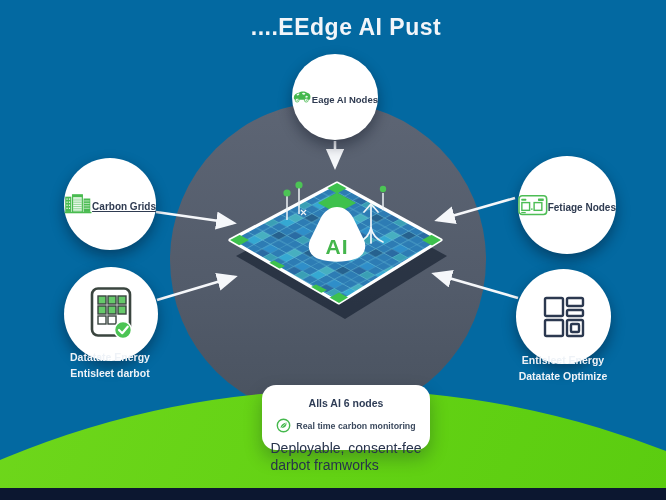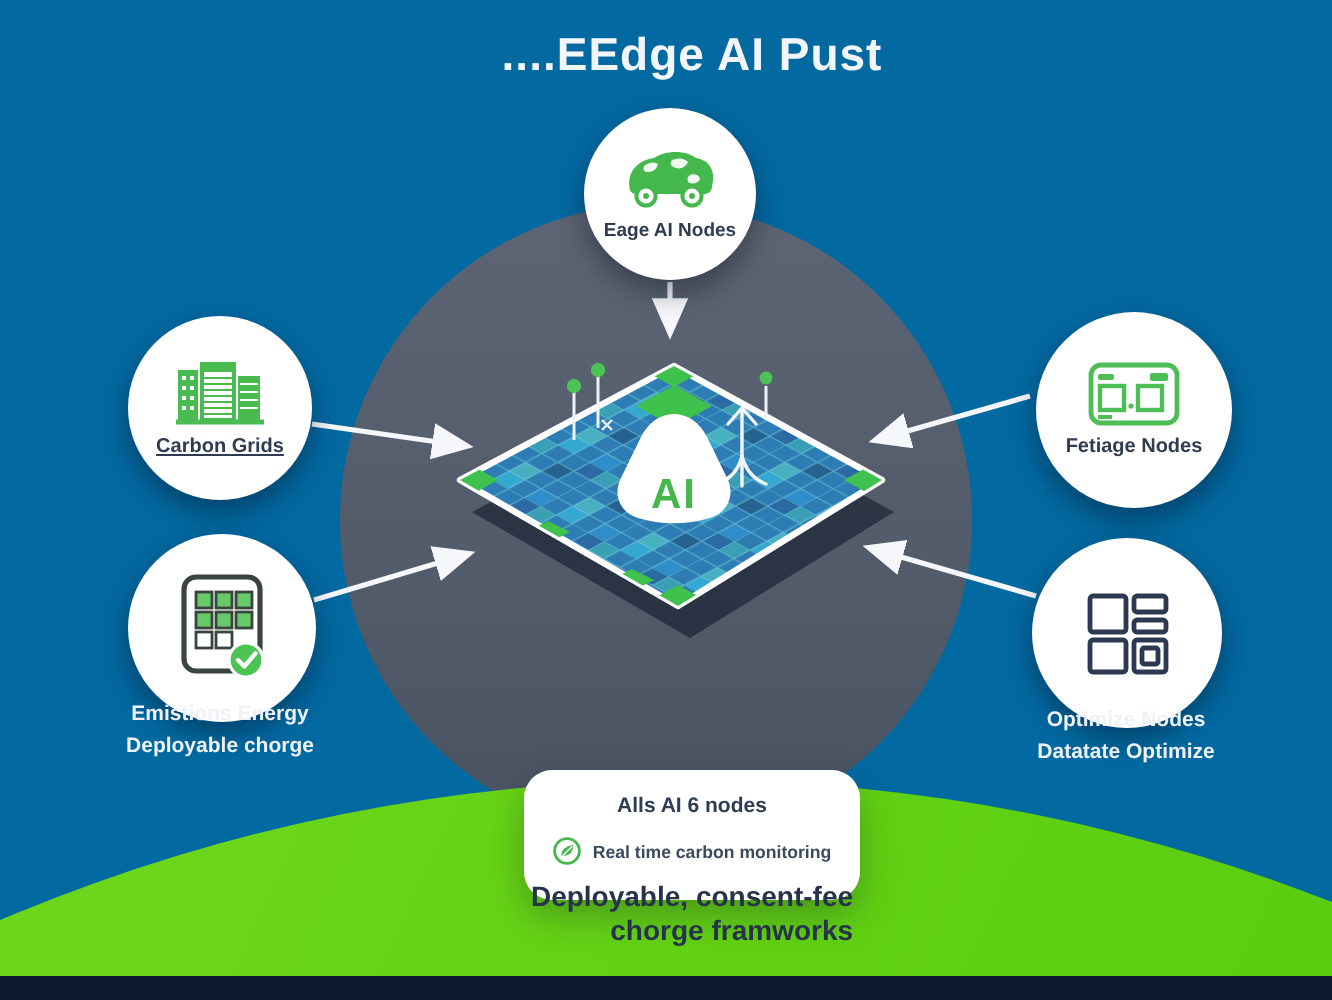--- a/index.html
+++ b/index.html
@@ -12,41 +12,41 @@
   .bg-circle{position:absolute;left:170px;top:102px;width:316px;height:316px;border-radius:50%;
              background:linear-gradient(180deg,#5d6574 0%,#525b6a 60%,#49525f 100%);z-index:1;}
 
   .hill{position:absolute;left:-536px;top:390px;width:1760px;height:1760px;border-radius:50%;
         background:linear-gradient(115deg,#7fdd26 0%,#63d214 35%,#4ec30a 70%);z-index:2;}
   .bottom-band{position:absolute;left:0;top:488px;width:666px;height:12px;background:#0c1730;z-index:3;}
 
   .scene-svg{position:absolute;left:0;top:0;z-index:4;pointer-events:none;}
 
   .node{position:absolute;background:#fff;border-radius:50%;z-index:6;
-        display:flex;flex-direction:column;align-items:center;justify-content:center;
+        display:flex;flex-direction:row;align-items:center;justify-content:center;
         box-shadow:0 6px 14px rgba(4,10,25,.4);}
   .node .nlabel{font-size:9.5px;font-weight:700;color:#2f3b51;white-space:nowrap;margin-top:4px;}
   .node-top{left:292px;top:54px;width:86px;height:86px;}
   .node-lt{left:64px;top:158px;width:92px;height:92px;}
   .node-lb{left:64px;top:267px;width:94px;height:94px;}
   .node-rt{left:518px;top:156px;width:98px;height:98px;}
   .node-rb{left:516px;top:269px;width:95px;height:95px;}
 
   .ext-label{position:absolute;z-index:6;color:#eef2f7;font-size:10.5px;font-weight:700;
              text-align:center;line-height:16px;}
   .ext-label-left{left:30px;top:349px;width:160px;}
   .ext-label-right{left:483px;top:352px;width:160px;}
 
   .card{position:absolute;left:262px;top:385px;width:168px;height:65px;background:#fff;
         border-radius:14px;z-index:7;box-shadow:0 8px 18px rgba(8,18,40,.28);
         display:flex;flex-direction:column;align-items:center;padding-top:12px;box-sizing:border-box;}
   .card-title{font-size:10.5px;font-weight:700;color:#2e3c55;}
   .card-monitor{display:flex;align-items:center;gap:5px;margin-top:9px;}
   .card-monitor span{font-size:8.8px;font-weight:600;color:#3c4a5e;}
-  .card-big{margin-top:7px;font-size:14px;font-weight:700;color:#27334b;text-align:right;line-height:17px;}
+  .card-big{margin-top:7px;font-size:14px;font-weight:400;color:#27334b;text-align:left;line-height:17px;}
 </style>
 </head>
 <body>
 
 <div class="stage">
 
   <div class="bg-circle"></div>
   <div class="hill"></div>
   <div class="bottom-band"></div>
 
@@ -210,37 +210,37 @@
         <rect x="26" y="4" width="16" height="8" rx="1.5"></rect>
         <rect x="26" y="16" width="16" height="6" rx="1.5"></rect>
         <rect x="4" y="26" width="18" height="16" rx="1.5"></rect>
         <rect x="26" y="26" width="16" height="16" rx="1.5"></rect>
         <rect x="30" y="30" width="8" height="8" rx="1"></rect>
       </g>
     </svg>
   </div>
 
   <div class="ext-label ext-label-left">
-    <div>Emistions Energy</div>
-    <div>Deployable chorge</div>
+    <div>Datatate Energy</div>
+    <div>Entisleet darbot</div>
   </div>
   <div class="ext-label ext-label-right">
-    <div>Optimize Nodes</div>
+    <div>Entisleet Energy</div>
     <div>Datatate Optimize</div>
   </div>
 
   <div class="card">
     <div class="card-title">Alls AI 6 nodes</div>
     <div class="card-monitor">
       <svg width="15" height="15" viewBox="0 0 15 15">
         <circle cx="7.5" cy="7.5" r="6.2" fill="none" stroke="#45b84d" stroke-width="1.4"></circle>
         <path d="M4.6 10 Q4.6 5.5 10.6 4.4 Q10.6 9.5 6.1 10 Z" fill="#45b84d"></path>
         <path d="M4.8 10.4 Q7.5 7.8 10.2 5" stroke="#fff" stroke-width="0.7" fill="none"></path>
       </svg>
       <span>Real time carbon monitoring</span>
     </div>
     <div class="card-big">
       <div>Deployable, consent-fee</div>
-      <div>chorge framworks</div>
+      <div>darbot framworks</div>
     </div>
   </div>
 
 </div>
 
 </body></html>

